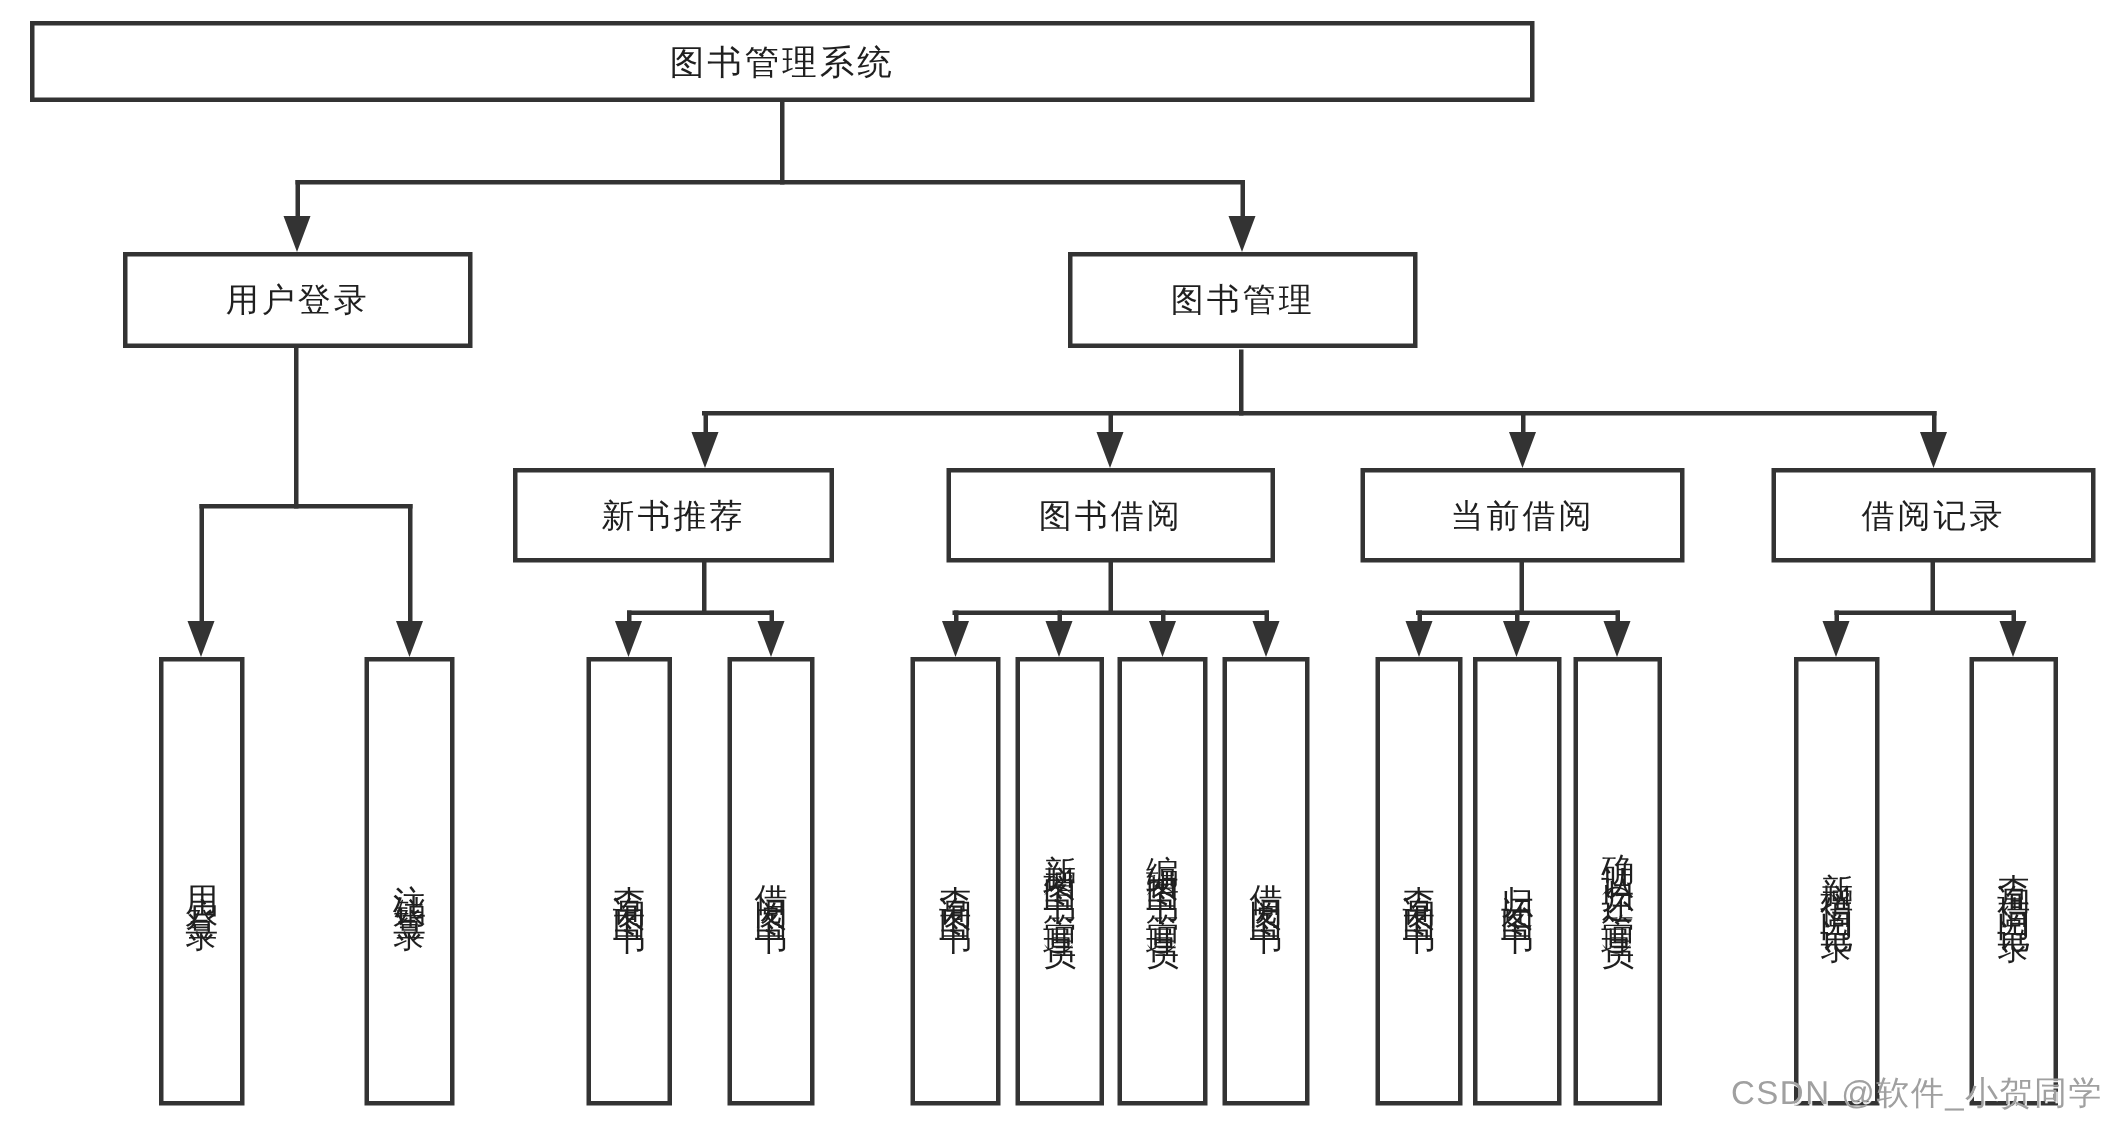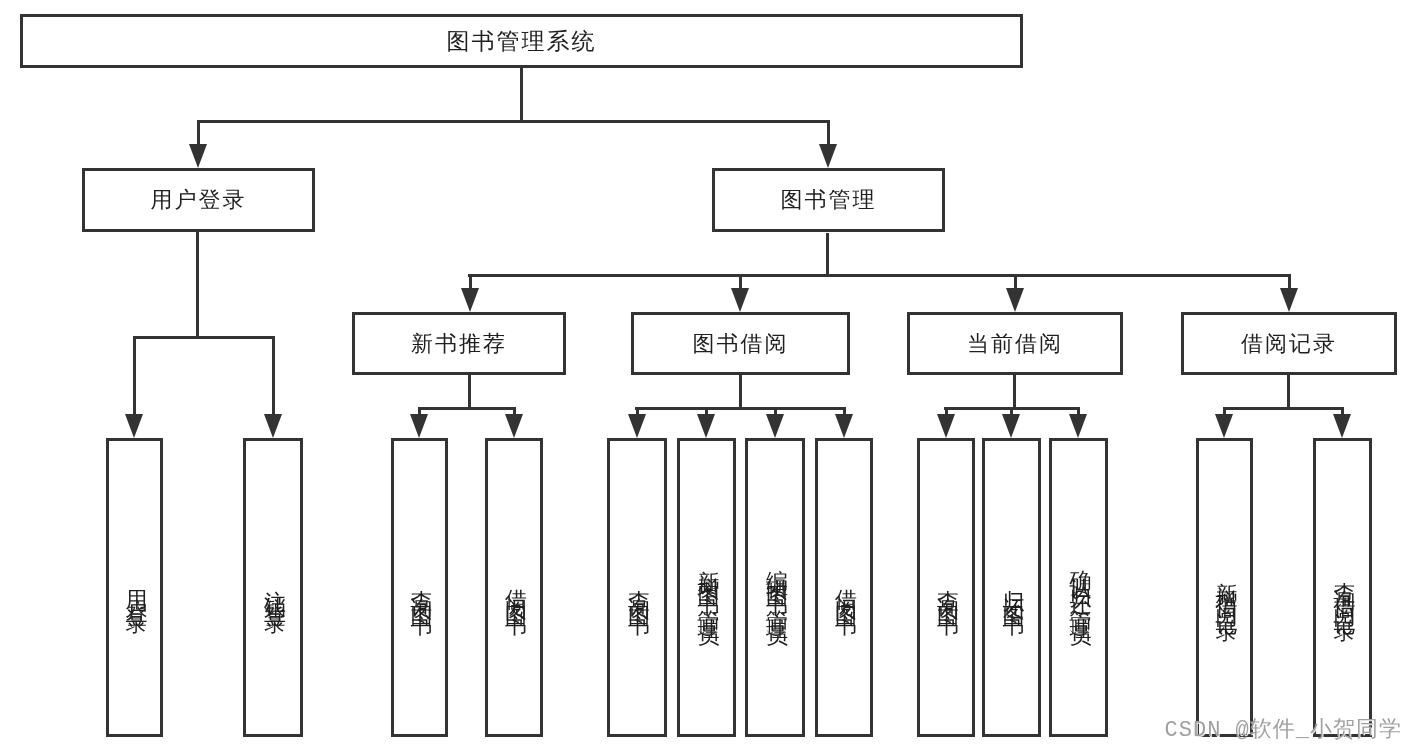--- a/index.html
+++ b/index.html
@@ -1,21 +1,21 @@
 <!DOCTYPE html>
 <html style="--line: #333333; --text: #1f1f1f; --wm: #a0a0a0; --bg: #ffffff;"><head>
 <meta charset="utf-8">
 <style>
   html, body { margin: 0; padding: 0; background: #ffffff; }
   #canvas {
     position: relative;
     width: 1405px;
     height: 747px;
     background: var(--bg, #ffffff);
-    font-family: Liberation Mono, monospace;
+    font-family: Liberation Sans, sans-serif;
     overflow: hidden;
   }
   .box {
     position: absolute;
     box-sizing: border-box;
     border: 3px solid var(--line, #333);
     background: #ffffff;
     display: flex;
     align-items: center;
     justify-content: center;
@@ -64,21 +64,21 @@
     <span>图书管理系统</span>
   </div>
 
   <div class="box h-box" style="left:82px; top:168px; width:233px; height:64px;">
     <span>用户登录</span>
   </div>
   <div class="box h-box" style="left:712px; top:168px; width:233px; height:64px;">
     <span>图书管理</span>
   </div>
 
-  <div class="box h-box" style="left:352px; top:312px; width:214px; height:63px;">
+  <div class="box h-box" style="left:342px; top:312px; width:214px; height:63px;">
     <span>新书推荐</span>
   </div>
   <div class="box h-box" style="left:907px; top:312px; width:216px; height:63px;">
     <span>当前借阅</span>
   </div>
   <div class="box h-box" style="left:631px; top:312px; width:219px; height:63px;">
     <span>图书借阅</span>
   </div>
   <div class="box h-box" style="left:1181px; top:312px; width:216px; height:63px;">
     <span>借阅记录</span>

